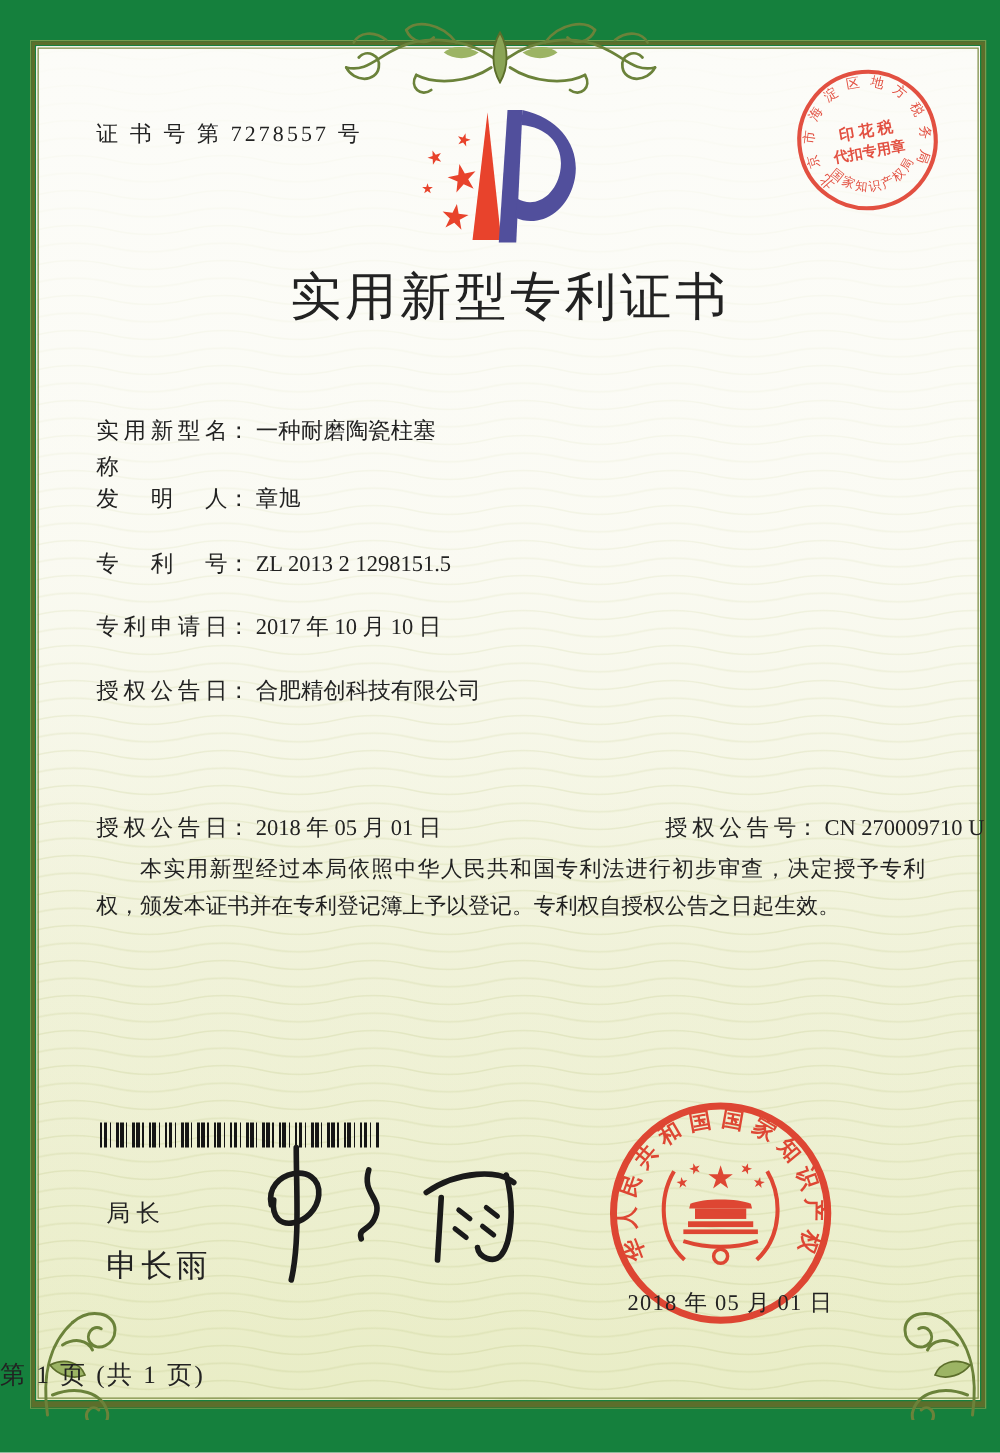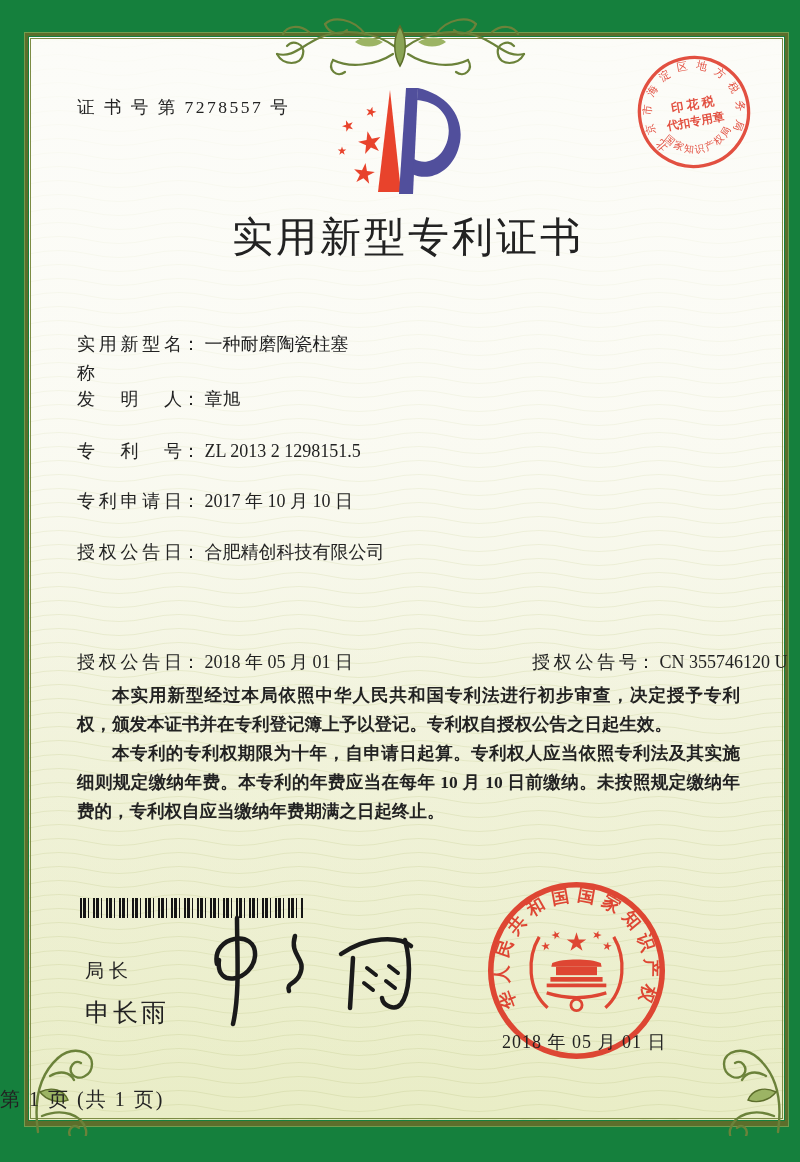--- a/index.html
+++ b/index.html
@@ -20,21 +20,21 @@
   .logo{position:absolute;left:333px;top:80px;}
   .tax-stamp{position:absolute;left:632px;top:50px;transform:rotate(-10deg);opacity:.92;}
   .title{position:absolute;left:0;right:0;top:210px;text-align:center;font-size:41px;
         font-weight:normal;letter-spacing:3px;}
   .frow{position:absolute;left:77px;font-size:18px;line-height:29px;}
   .flabel{display:inline-block;width:105px;text-align:justify;text-align-last:justify;
         vertical-align:top;}
   .fvalue{display:inline-block;vertical-align:top;max-width:530px;}
   .grant-right{position:absolute;left:455px;top:0;white-space:nowrap;}
   .body-text{position:absolute;left:77px;top:681px;width:663px;font-size:17.5px;
-        line-height:29px;text-align:justify;font-weight:bold;}
+        line-height:29px;text-align:justify;}
   .body-text p{margin:0;text-indent:2em;}
   .barcode{position:absolute;left:80px;top:898px;width:224px;height:20px;
         background:repeating-linear-gradient(90deg,#151515 0 2px,transparent 2px 3px,
         #151515 3px 6px,transparent 6px 8px,#151515 8px 9px,transparent 9px 13px);}
   .signer-title{position:absolute;left:85px;top:958px;font-size:19px;letter-spacing:5px;
         font-family:Liberation Sans, sans-serif;}
   .signer-name{position:absolute;left:85px;top:996px;font-size:25px;letter-spacing:3px;
         font-family:"Liberation Sans","DejaVu Sans",sans-serif;}
   .signature{position:absolute;left:195px;top:912px;}
   .seal{position:absolute;left:474px;top:868px;opacity:.93;}
@@ -162,27 +162,26 @@
     </div>
     <div class="frow" style="top:538px">
       <span class="flabel">授权公告日</span><span>：</span>
       <span class="fvalue">合肥精创科技有限公司</span>
     </div>
     <div class="frow" style="top:648px;right:60px">
       <span class="flabel">授权公告日</span><span>：</span>
       <span class="fvalue">2018 年 05 月 01 日</span>
       <span class="grant-right">
         <span class="flabel">授权公告号</span><span>：</span>
-        <span>CN 355746120 U</span>
+        <span>CN 270009710 U</span>
       </span>
     </div>
 
     <div class="body-text">
       <p>本实用新型经过本局依照中华人民共和国专利法进行初步审查，决定授予专利权，颁发本证书并在专利登记簿上予以登记。专利权自授权公告之日起生效。</p>
-      <p>本专利的专利权期限为十年，自申请日起算。专利权人应当依照专利法及其实施细则规定缴纳年费。本专利的年费应当在每年 10 月 10 日前缴纳。未按照规定缴纳年费的，专利权自应当缴纳年费期满之日起终止。</p>
     </div>
 
     <div class="barcode"></div>
 
     <div class="signer-title">局长</div>
     <div class="signer-name">申长雨</div>
 
     <svg class="signature" width="225" height="118" viewBox="0 0 225 118">
       <g fill="none" stroke="#1a1a1a" stroke-width="4.5" stroke-linecap="round">
         <path d="M22,52 C16,24 62,16 60,44 C58,68 20,78 24,48"></path>

